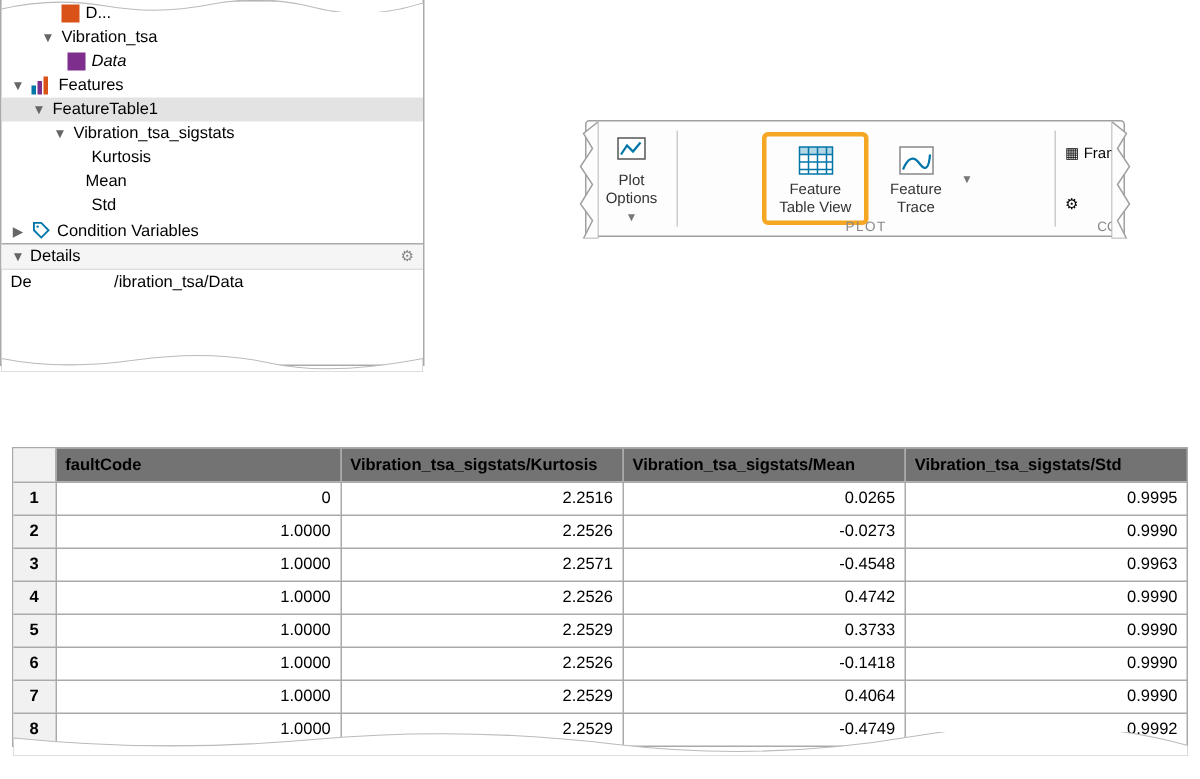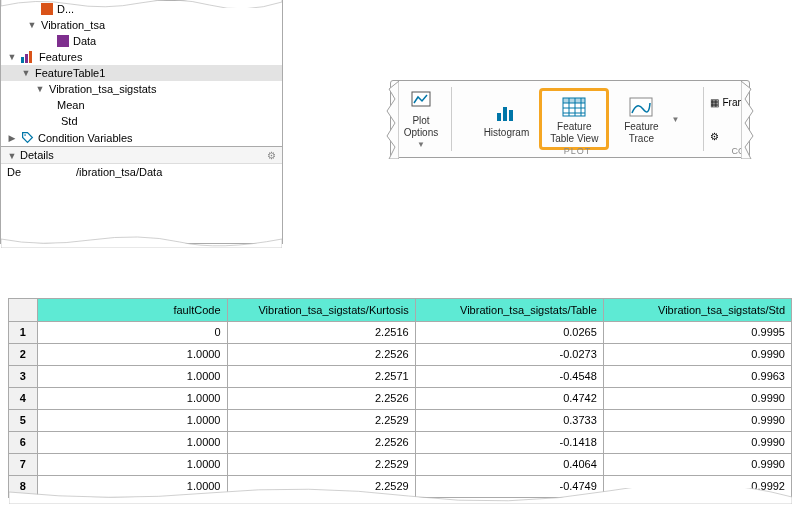--- a/index.html
+++ b/index.html
@@ -36,21 +36,21 @@
   .tb-arrow { font-size: 8px; color: #777; }
   .tb-small { display:flex; flex-direction:column; justify-content:space-around; padding:4px 6px; font-size:10px; }
   .tb-small div { display:flex; align-items:center; gap:3px; }
   .jag-left, .jag-right { position:absolute; top:0; bottom:0; width:18px; }
   .jag-left { left:-10px; } .jag-right { right:-10px; }
 
   
   .table-wrap { position: absolute; left: 8px; top: 298px; width: 784px; border-top: 1px solid #aaa; border-left: 1px solid #aaa; }
   table { border-collapse: collapse; width: 100%; table-layout: fixed; }
   th, td { border-right: 1px solid #aaa; border-bottom: 1px solid #aaa; font-size: 11px; padding: 3px 6px; height: 22px; }
-  th { background: #5eead4; font-weight: normal; text-align: right; }
+  th { background: #737373; font-weight: bold; text-align: left; }
   th.rownum, td.rownum { width: 28px; text-align: center; font-weight: bold; background: #f1f1f1; }
   td.num { text-align: right; }
   .table-wave { position:absolute; left:0; width:100%; height:16px; bottom:-6px; }
 
   
   svg { display:block; }
 </style>
 </head>
 <body>
 
@@ -59,40 +59,43 @@
       <path d="M0 8 Q 35 0 70 6 T 140 5 T 210 7 T 283 4 V0 H0 Z" fill="#fff" stroke="#bbb" stroke-width="0.7"></path>
     </svg>
   <div class="tree-item" style="padding-left:40px;">
       <span class="sq sq-orange"></span>
       <span>D...</span>
     </div>
   <div class="tree-item" style="padding-left:26px;">
       <span class="tri">▼</span>
       <span>Vibration_tsa</span>
     </div>
-  <div class="tree-item" style="padding-left:56px;">
+  <div class="tree-item" style="padding-left:44px;font-style:italic;">
       <span class="sq sq-purple"></span>
       <span>Data</span>
     </div>
   <div class="tree-item" style="padding-left:6px;">
       <span class="tri">▼</span>
       <span class="bars-icon">
         <span></span>
         <span></span>
         <span></span>
       </span>
       <span>Features</span>
     </div>
   <div class="tree-item selected" style="padding-left:20px;">
       <span class="tri">▼</span>
       <span>FeatureTable1</span>
     </div>
   <div class="tree-item" style="padding-left:34px;">
       <span class="tri">▼</span>
       <span>Vibration_tsa_sigstats</span>
+    </div>
+  <div class="tree-item" style="padding-left:60px;">
+      <span>Kurtosis</span>
     </div>
   <div class="tree-item" style="padding-left:56px;">
       <span>Mean</span>
     </div>
   <div class="tree-item" style="padding-left:60px;">
       <span>Std</span>
     </div>
   <div class="tree-item" style="padding-left:6px;">
       <span class="tri">▶</span>
       <span class="tag-icon">
@@ -123,30 +126,20 @@
           <rect x="2" y="2" width="18" height="14" fill="#fff" stroke="#555"></rect>
           <path d="M4 13 L8 7 L12 11 L17 5" stroke="#0076a8" fill="none" stroke-width="1.5"></path>
         </svg>
       </span>
     <span style="white-space:pre-line;">Plot
 Options</span>
     <span class="tb-arrow">▼</span>
   </div>
   <div class="tb-sep"></div>
   <div class="tb-plot-group">
-    <div class="tb-big">
-      <span class="ico">
-          <svg width="24" height="20">
-            <rect x="3" y="10" width="4" height="8" fill="#0076a8"></rect>
-            <rect x="9" y="4" width="4" height="14" fill="#0076a8"></rect>
-            <rect x="15" y="7" width="4" height="11" fill="#0076a8"></rect>
-          </svg>
-        </span>
-      <span>Histogram</span>
-    </div>
     <div class="tb-big highlight">
       <span class="ico">
           <svg width="24" height="20">
             <rect x="1" y="1" width="22" height="18" fill="#fff" stroke="#0076a8"></rect>
             <line x1="1" y1="6" x2="23" y2="6" stroke="#0076a8"></line>
             <line x1="1" y1="11" x2="23" y2="11" stroke="#0076a8"></line>
             <line x1="1" y1="16" x2="23" y2="16" stroke="#0076a8"></line>
             <line x1="7" y1="1" x2="7" y2="19" stroke="#0076a8"></line>
             <line x1="13" y1="1" x2="13" y2="19" stroke="#0076a8"></line>
             <line x1="19" y1="1" x2="19" y2="19" stroke="#0076a8"></line>
@@ -192,21 +185,21 @@
         <col style="width:190px">
         <col>
         <col>
         <col>
       </colgroup>
     <thead>
       <tr>
         <th class="rownum"></th>
         <th>faultCode</th>
         <th>Vibration_tsa_sigstats/Kurtosis</th>
-        <th>Vibration_tsa_sigstats/Table</th>
+        <th>Vibration_tsa_sigstats/Mean</th>
         <th>Vibration_tsa_sigstats/Std</th>
       </tr>
     </thead>
     <tbody id="tbody">
         <tr>
           <td class="rownum">1</td>
           <td class="num">0</td>
           <td class="num">2.2516</td>
           <td class="num">0.0265</td>
           <td class="num">0.9995</td>

